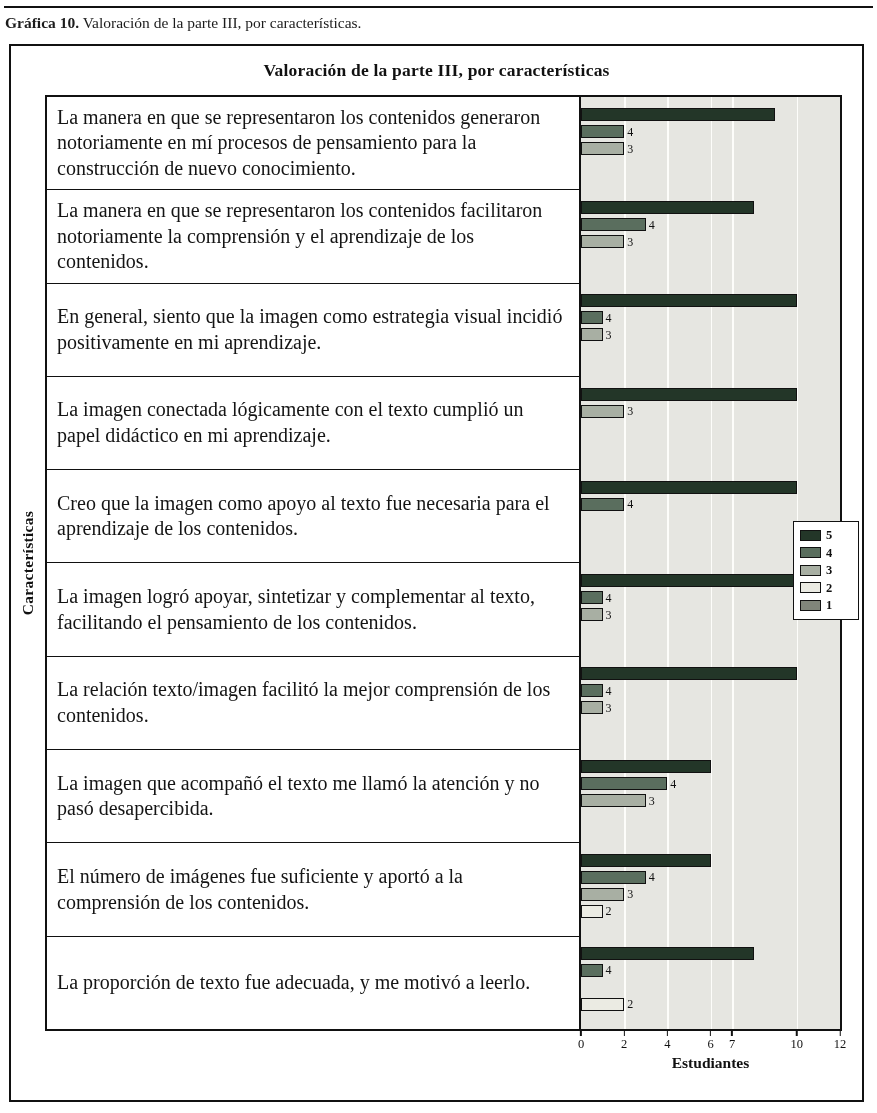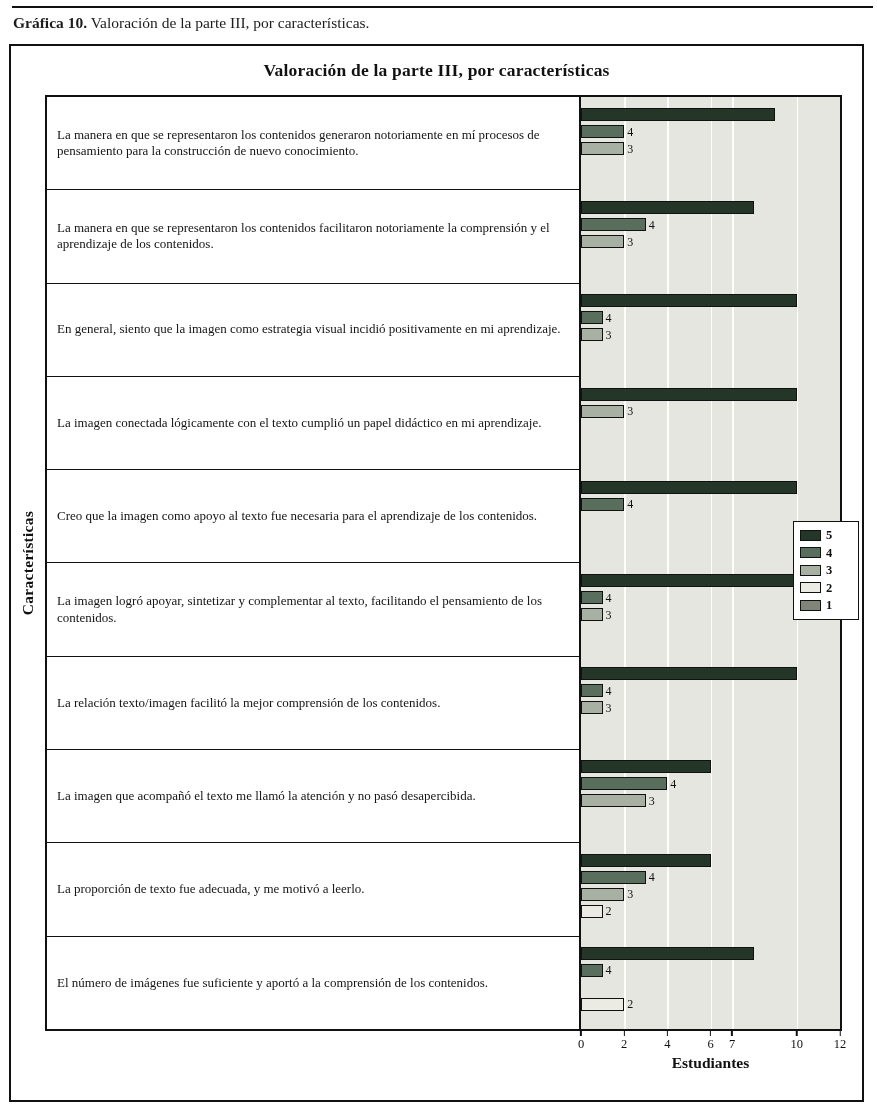--- a/index.html
+++ b/index.html
@@ -1,41 +1,41 @@
 <!DOCTYPE html>
 <html><head>
 <meta charset="utf-8">
 <style>
   html,body{margin:0;padding:0;background:#fff;}
   .page{position:relative;width:877px;height:1113px;background:#fff;
         font-family:"Liberation Serif", serif;color:#111;overflow:hidden;}
 
   .figure-caption{position:absolute;left:4px;top:6px;right:4px;
-        border-top:2.5px solid #111;padding:6px 2px 0 1px;font-size:15.5px;color:#1c1c1c;margin-left:8px;}
+        border-top:2.5px solid #111;padding:6px 2px 0 1px;font-size:15.5px;color:#1c1c1c;}
   .figure-caption .cap-label{font-weight:bold;}
 
   .outer-box{position:absolute;left:9px;top:44px;width:855px;height:1058px;
         border:2px solid #111;box-sizing:border-box;background:#fff;}
 
   .chart-title{position:absolute;left:0;right:0;top:14px;text-align:center;
         font-weight:bold;font-size:17.5px;letter-spacing:.2px;}
 
   .ylabel-wrap{position:absolute;left:0;top:49px;width:34px;height:936px;
         display:flex;align-items:center;justify-content:center;}
   .ylabel-wrap span{transform:rotate(-90deg);white-space:nowrap;
         font-weight:bold;font-size:15.5px;letter-spacing:.3px;}
 
   .chart-area{position:absolute;left:34px;top:49px;width:797px;height:936px;
         border:2px solid #111;box-sizing:border-box;display:flex;}
 
   .labels-col{width:534px;box-sizing:border-box;border-right:2px solid #111;
         display:flex;flex-direction:column;background:#fff;}
   .row-label{flex:1 1 0;box-sizing:border-box;border-bottom:1.5px solid #111;
         display:flex;align-items:center;padding:4px 16px 4px 10px;
-        font-size:13px;line-height:1.28;color:#141414;}
+        font-size:20px;line-height:1.28;color:#141414;}
   .row-label:last-child{border-bottom:none;}
 
   .plot{flex:1;position:relative;background:#e6e6e1;}
   .gridline{position:absolute;top:0;bottom:0;width:1.5px;background:#fdfdfa;}
   .plot-rows{position:absolute;left:0;top:0;right:0;bottom:0;
         display:flex;flex-direction:column;}
   .bar-row{flex:1 1 0;box-sizing:border-box;padding-top:9px;}
   .bar-line{display:flex;align-items:center;height:17px;}
   .bar{height:13px;border:1px solid #111;box-sizing:border-box;}
   .bar-num{font-size:12px;margin-left:3px;line-height:1;color:#111;}
@@ -75,22 +75,22 @@
     <div class="chart-area">
       <div class="labels-col" id="labels-col">
           <div class="row-label">La manera en que se representaron los contenidos generaron notoriamente en mí procesos de pensamiento para la construcción de nuevo conocimiento.</div>
           <div class="row-label">La manera en que se representaron los contenidos facilitaron notoriamente la comprensión y el aprendizaje de los contenidos.</div>
           <div class="row-label">En general, siento que la imagen como estrategia visual incidió positivamente en mi aprendizaje.</div>
           <div class="row-label">La imagen conectada lógicamente con el texto cumplió un papel didáctico en mi aprendizaje.</div>
           <div class="row-label">Creo que la imagen como apoyo al texto fue necesaria para el aprendizaje de los contenidos.</div>
           <div class="row-label">La imagen logró apoyar, sintetizar y complementar al texto, facilitando el pensamiento de los contenidos.</div>
           <div class="row-label">La relación texto/imagen facilitó la mejor comprensión de los contenidos.</div>
           <div class="row-label">La imagen que acompañó el texto me llamó la atención y no pasó desapercibida.</div>
+          <div class="row-label">El número de imágenes fue suficiente y aportó a la comprensión de los contenidos.</div>
           <div class="row-label">La proporción de texto fue adecuada, y me motivó a leerlo.</div>
-          <div class="row-label">El número de imágenes fue suficiente y aportó a la comprensión de los contenidos.</div>
         </div>
       <div class="plot">
         <div id="gridlines">
             <div class="gridline" style="left: 16.6667%;"></div>
             <div class="gridline" style="left: 33.3333%;"></div>
             <div class="gridline" style="left: 50%;"></div>
             <div class="gridline" style="left: 58.3333%;"></div>
             <div class="gridline" style="left: 83.3333%;"></div>
           </div>
         <div class="plot-rows" id="plot-rows">

